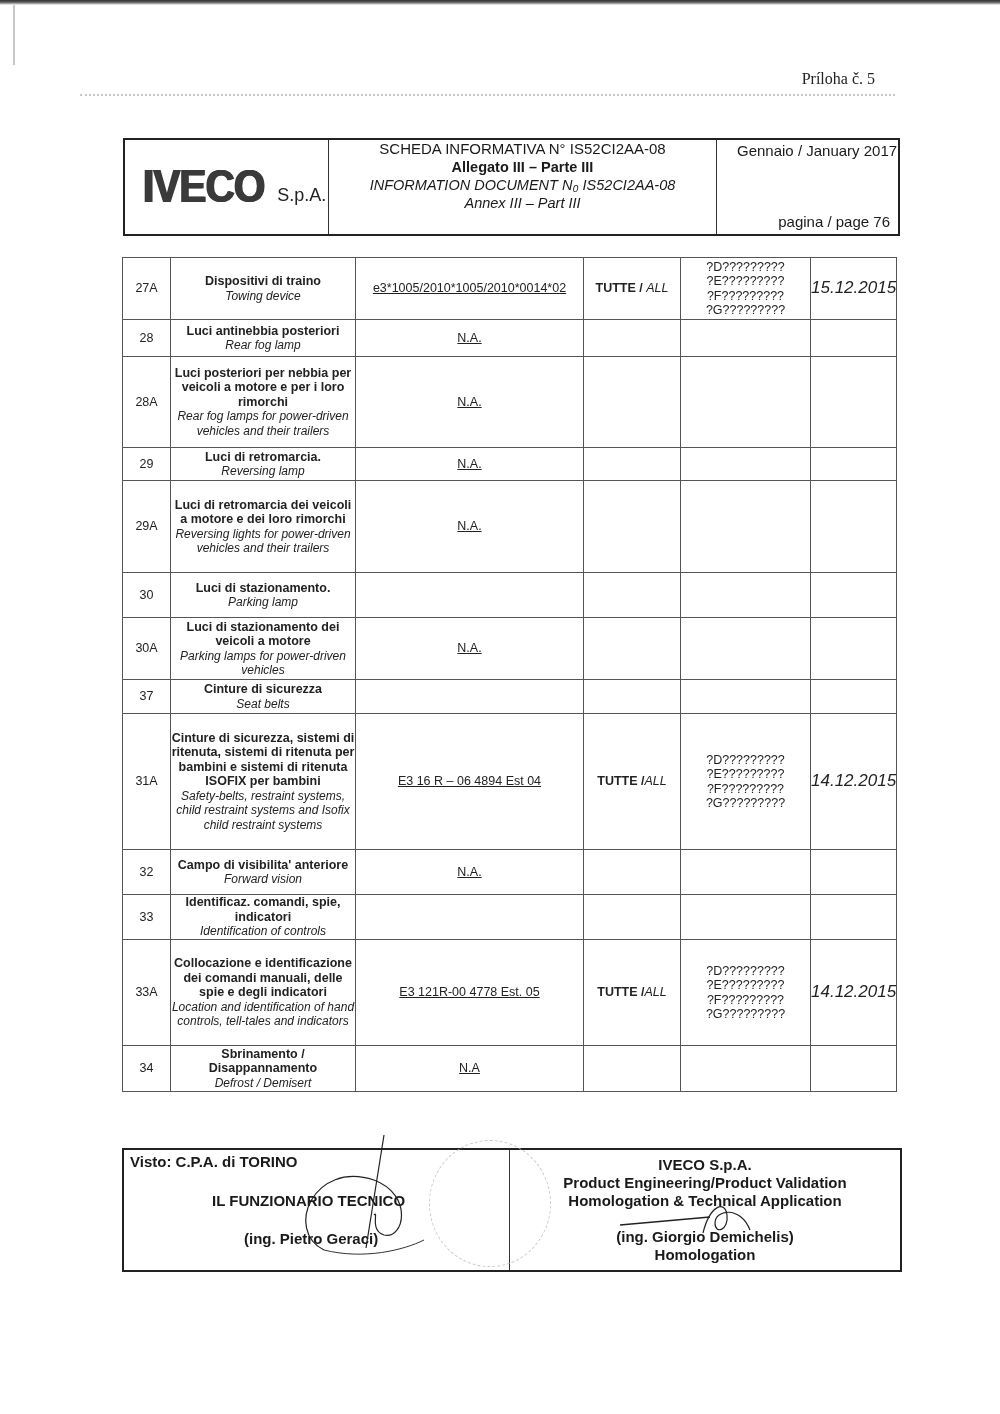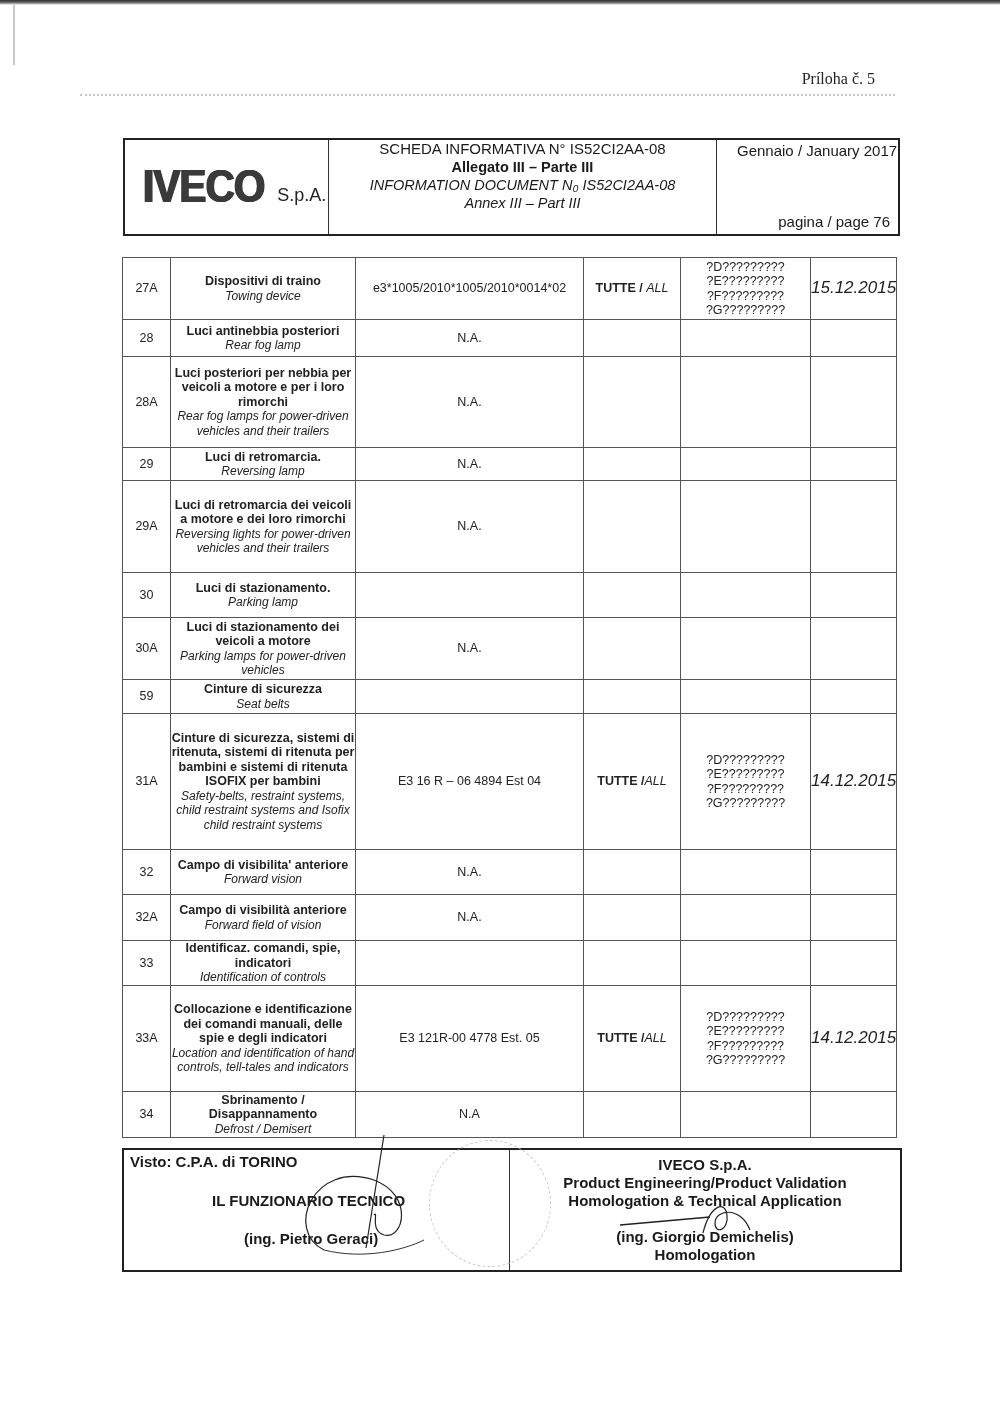--- a/index.html
+++ b/index.html
@@ -33,21 +33,21 @@
   .hdr-date .date { position: absolute; left: 4px; top: 2px; margin-left: 16px; }
   .hdr-date .page { position: absolute; right: 8px; bottom: 4px; }
 
   
   .tbl { position: absolute; left: 122px; top: 257px; border-collapse: collapse; table-layout: fixed; }
   .tbl td { border: 1px solid #555; padding: 0; text-align: center; vertical-align: middle;
     font-size: 12.5px; line-height: 14.5px; color: #222; }
   .tbl td.num { font-size: 12.5px; }
   .tbl .desc-it { font-weight: bold; font-size: 12.5px; }
   .tbl .desc-en { font-style: italic; font-size: 12px; }
-  .tbl .approval { font-size: 12.5px; }
+  .tbl .approval { font-size: 12.5px; text-decoration: underline; }
   .tbl .variants b { font-weight: bold; }
   .tbl .variants i { font-style: italic; font-weight: normal; }
   .tbl .codes { font-family: "Liberation Sans", sans-serif; font-size: 12.5px; line-height: 14.5px; }
   .tbl .date { font-size: 17px; font-style: italic; }
 
   
   .footer { position: absolute; left: 122px; top: 1148px; width: 780px; height: 124px;
     border: 2px solid #222; box-sizing: border-box; display: flex; }
   .foot-left { width: 386px; border-right: 1.5px solid #333; position: relative; box-sizing: border-box; }
   .foot-right { flex: 1; text-align: center; font-weight: bold; font-size: 15px; line-height: 18px; padding-top: 6px; position: relative; }
@@ -170,21 +170,21 @@
         <td>
           <div class="desc-it">Luci di stazionamento dei veicoli a motore</div>
           <div class="desc-en">Parking lamps for power-driven vehicles</div>
         </td>
         <td class="approval">N.A.</td>
         <td class="variants"><b></b><i></i></td>
         <td class="codes"></td>
         <td class="date"></td>
       </tr>
       <tr style="height: 34px;">
-        <td class="num">59</td>
+        <td class="num">37</td>
         <td>
           <div class="desc-it">Cinture di sicurezza</div>
           <div class="desc-en">Seat belts</div>
         </td>
         <td class="approval"></td>
         <td class="variants"><b></b><i></i></td>
         <td class="codes"></td>
         <td class="date"></td>
       </tr>
       <tr style="height: 136px;">
@@ -201,31 +201,20 @@
           <div>?F?????????</div>
           <div>?G?????????</div>
         </td>
         <td class="date">14.12.2015</td>
       </tr>
       <tr style="height: 45px;">
         <td class="num">32</td>
         <td>
           <div class="desc-it">Campo di visibilita' anteriore</div>
           <div class="desc-en">Forward vision</div>
-        </td>
-        <td class="approval">N.A.</td>
-        <td class="variants"><b></b><i></i></td>
-        <td class="codes"></td>
-        <td class="date"></td>
-      </tr>
-      <tr style="height: 46px;">
-        <td class="num">32A</td>
-        <td>
-          <div class="desc-it">Campo di visibilità anteriore</div>
-          <div class="desc-en">Forward field of vision</div>
         </td>
         <td class="approval">N.A.</td>
         <td class="variants"><b></b><i></i></td>
         <td class="codes"></td>
         <td class="date"></td>
       </tr>
       <tr style="height: 45px;">
         <td class="num">33</td>
         <td>
           <div class="desc-it">Identificaz. comandi, spie, indicatori</div>

